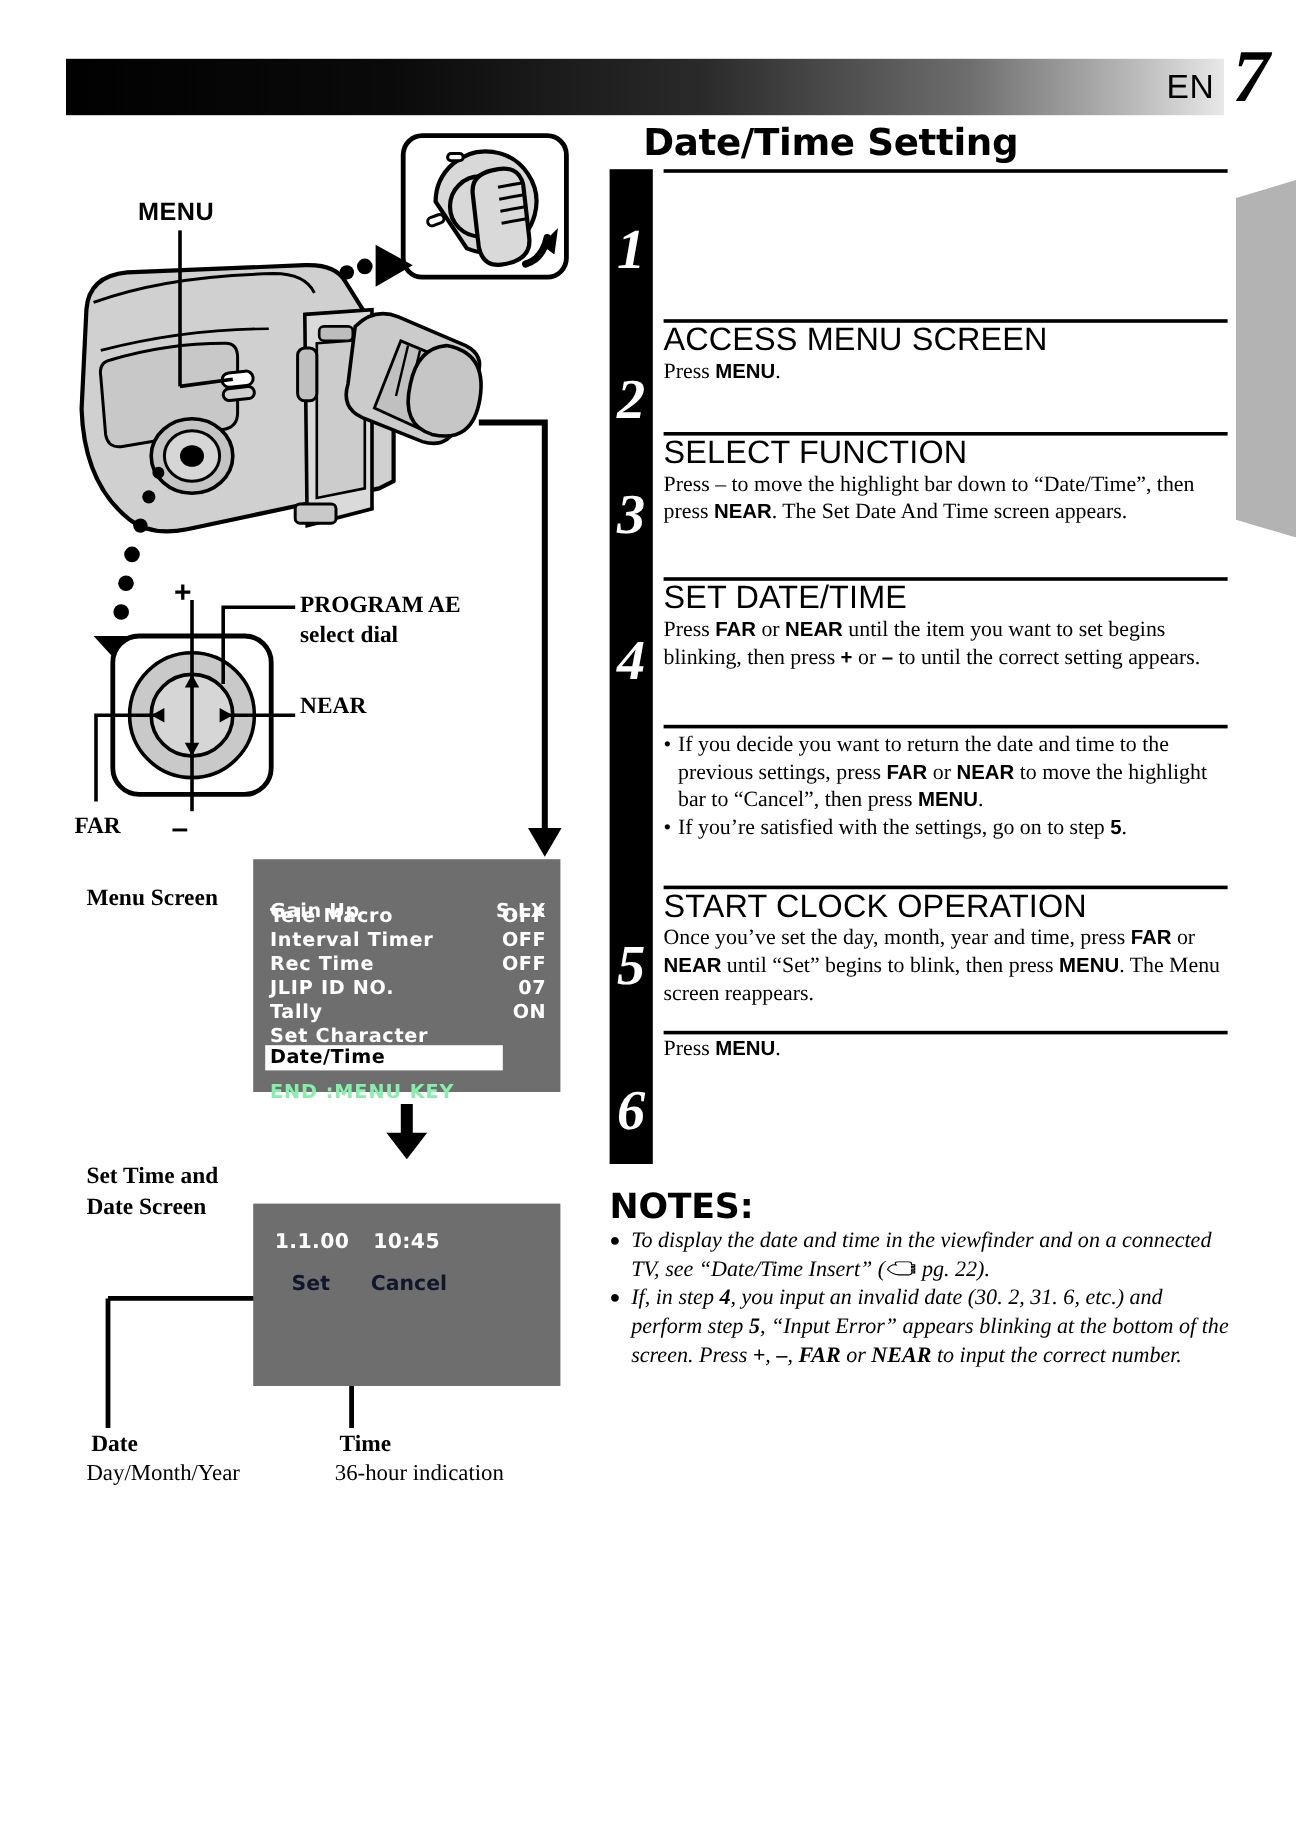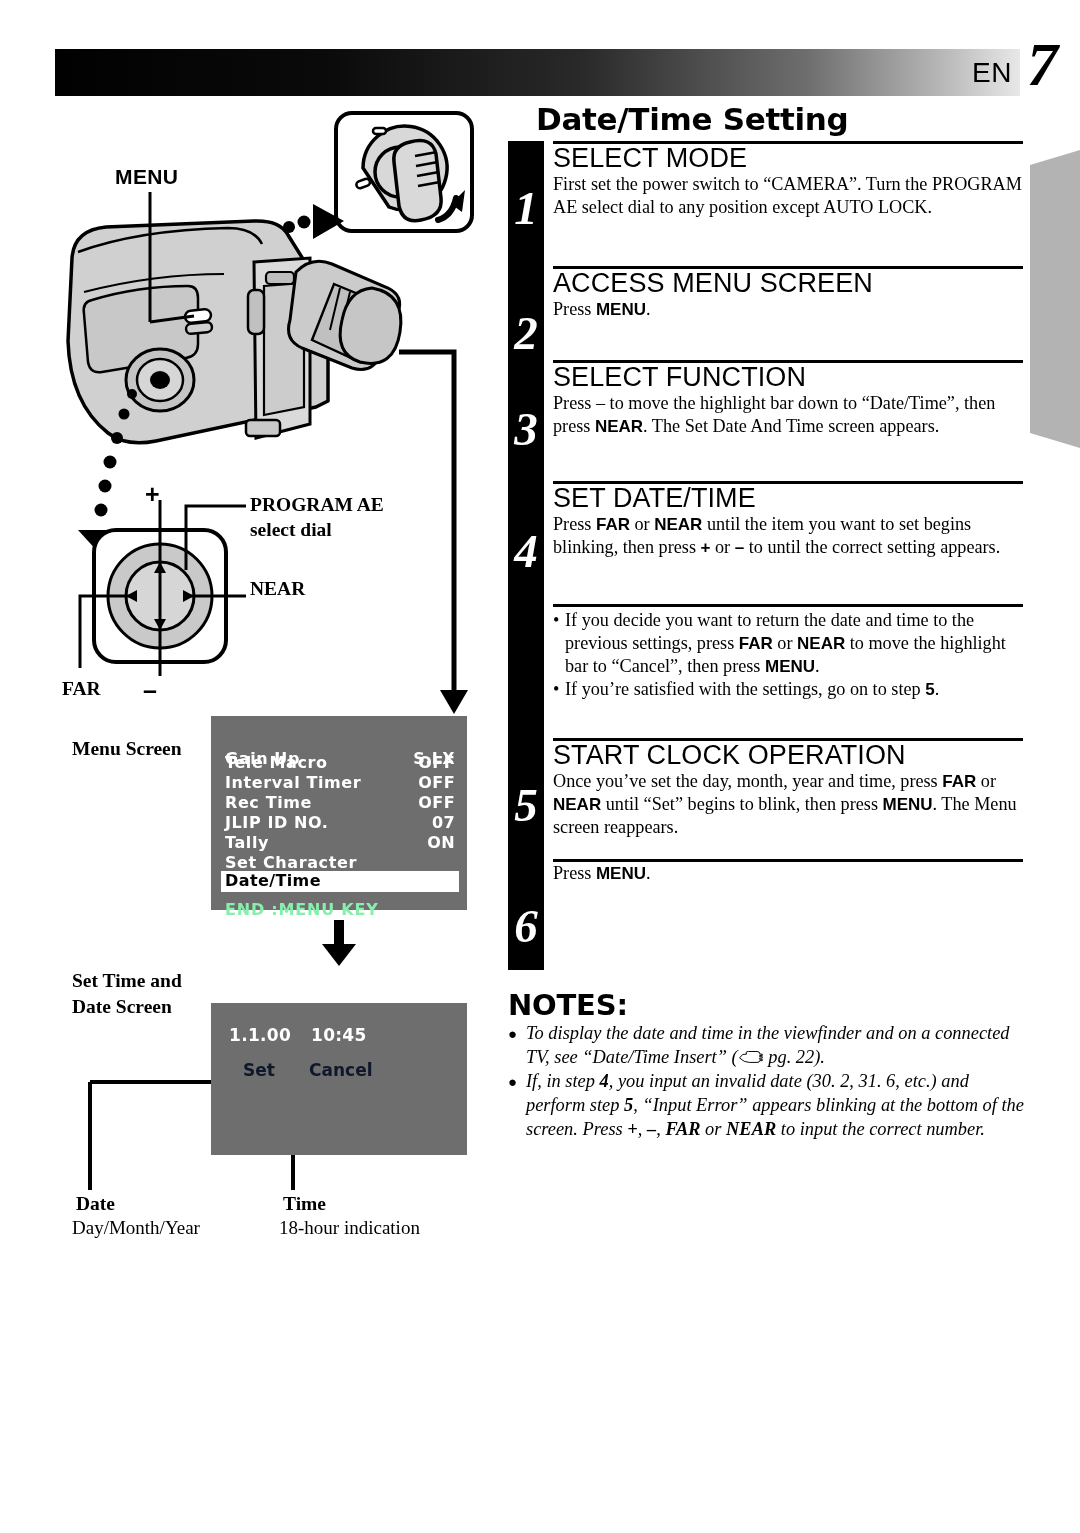--- a/index.html
+++ b/index.html
@@ -114,21 +114,21 @@
   .osd{
     position:absolute;left:211px;top:716px;width:256px;height:194px;background:#6e6e6e;
     font-family:"DejaVu Sans", sans-serif;
   }
   .osd-row{
     position:absolute;left:14px;width:230px;height:19px;color:#fff;font-size:16px;
     font-weight:700;letter-spacing:.6px;display:flex;justify-content:space-between;
   }
   .osd-row .v{letter-spacing:.4px;}
   .osd-hl{
-    position:absolute;left:10px;width:238px;height:21px;background:#fff;
+    position:absolute;left:10px;width:198px;height:21px;background:#fff;
   }
   .osd-hl span{
     position:absolute;left:4px;top:0px;color:#000;font-size:16px;font-weight:700;letter-spacing:.4px;
   }
   .osd-end{
     position:absolute;left:14px;color:#86efac;font-size:16px;font-weight:700;letter-spacing:.8px;
   }
 
   
   .osd2{
@@ -334,36 +334,32 @@
   <div class="osd2">
     <div class="dt-val" style="left:18px;top:22px">1.1.00</div>
     <div class="dt-val" style="left:100px;top:22px">10:45</div>
     <div class="dt-btn" style="left:32px;top:57px">Set</div>
     <div class="dt-btn" style="left:98px;top:57px">Cancel</div>
   </div>
 
   <div class="lab-date">Date</div>
   <div class="lab-date-sub">Day/Month/Year</div>
   <div class="lab-time">Time</div>
-  <div class="lab-time-sub">18-hour indication</div>
+  <div class="lab-time-sub">36-hour indication</div>
 
   <div class="numcol"></div>
 
   <div class="num" style="top:185px">1</div>
   <div class="num" style="top:310px">2</div>
   <div class="num" style="top:406px">3</div>
   <div class="num" style="top:528px">4</div>
   <div class="num" style="top:782px">5</div>
   <div class="num" style="top:903px">6</div>
 
   <div class="rule" style="top:141px"></div>
-  <div class="step" style="top:144px">
-    <h2>SELECT MODE</h2>
-    <p>First set the power switch to “CAMERA”. Turn the PROGRAM AE select dial to any position except AUTO LOCK.</p>
-  </div>
 
   <div class="rule" style="top:266px"></div>
   <div class="step" style="top:269px">
     <h2>ACCESS MENU SCREEN</h2>
     <p>Press <b>MENU</b>.</p>
   </div>
 
   <div class="rule" style="top:360px"></div>
   <div class="step" style="top:363px">
     <h2>SELECT FUNCTION</h2>

